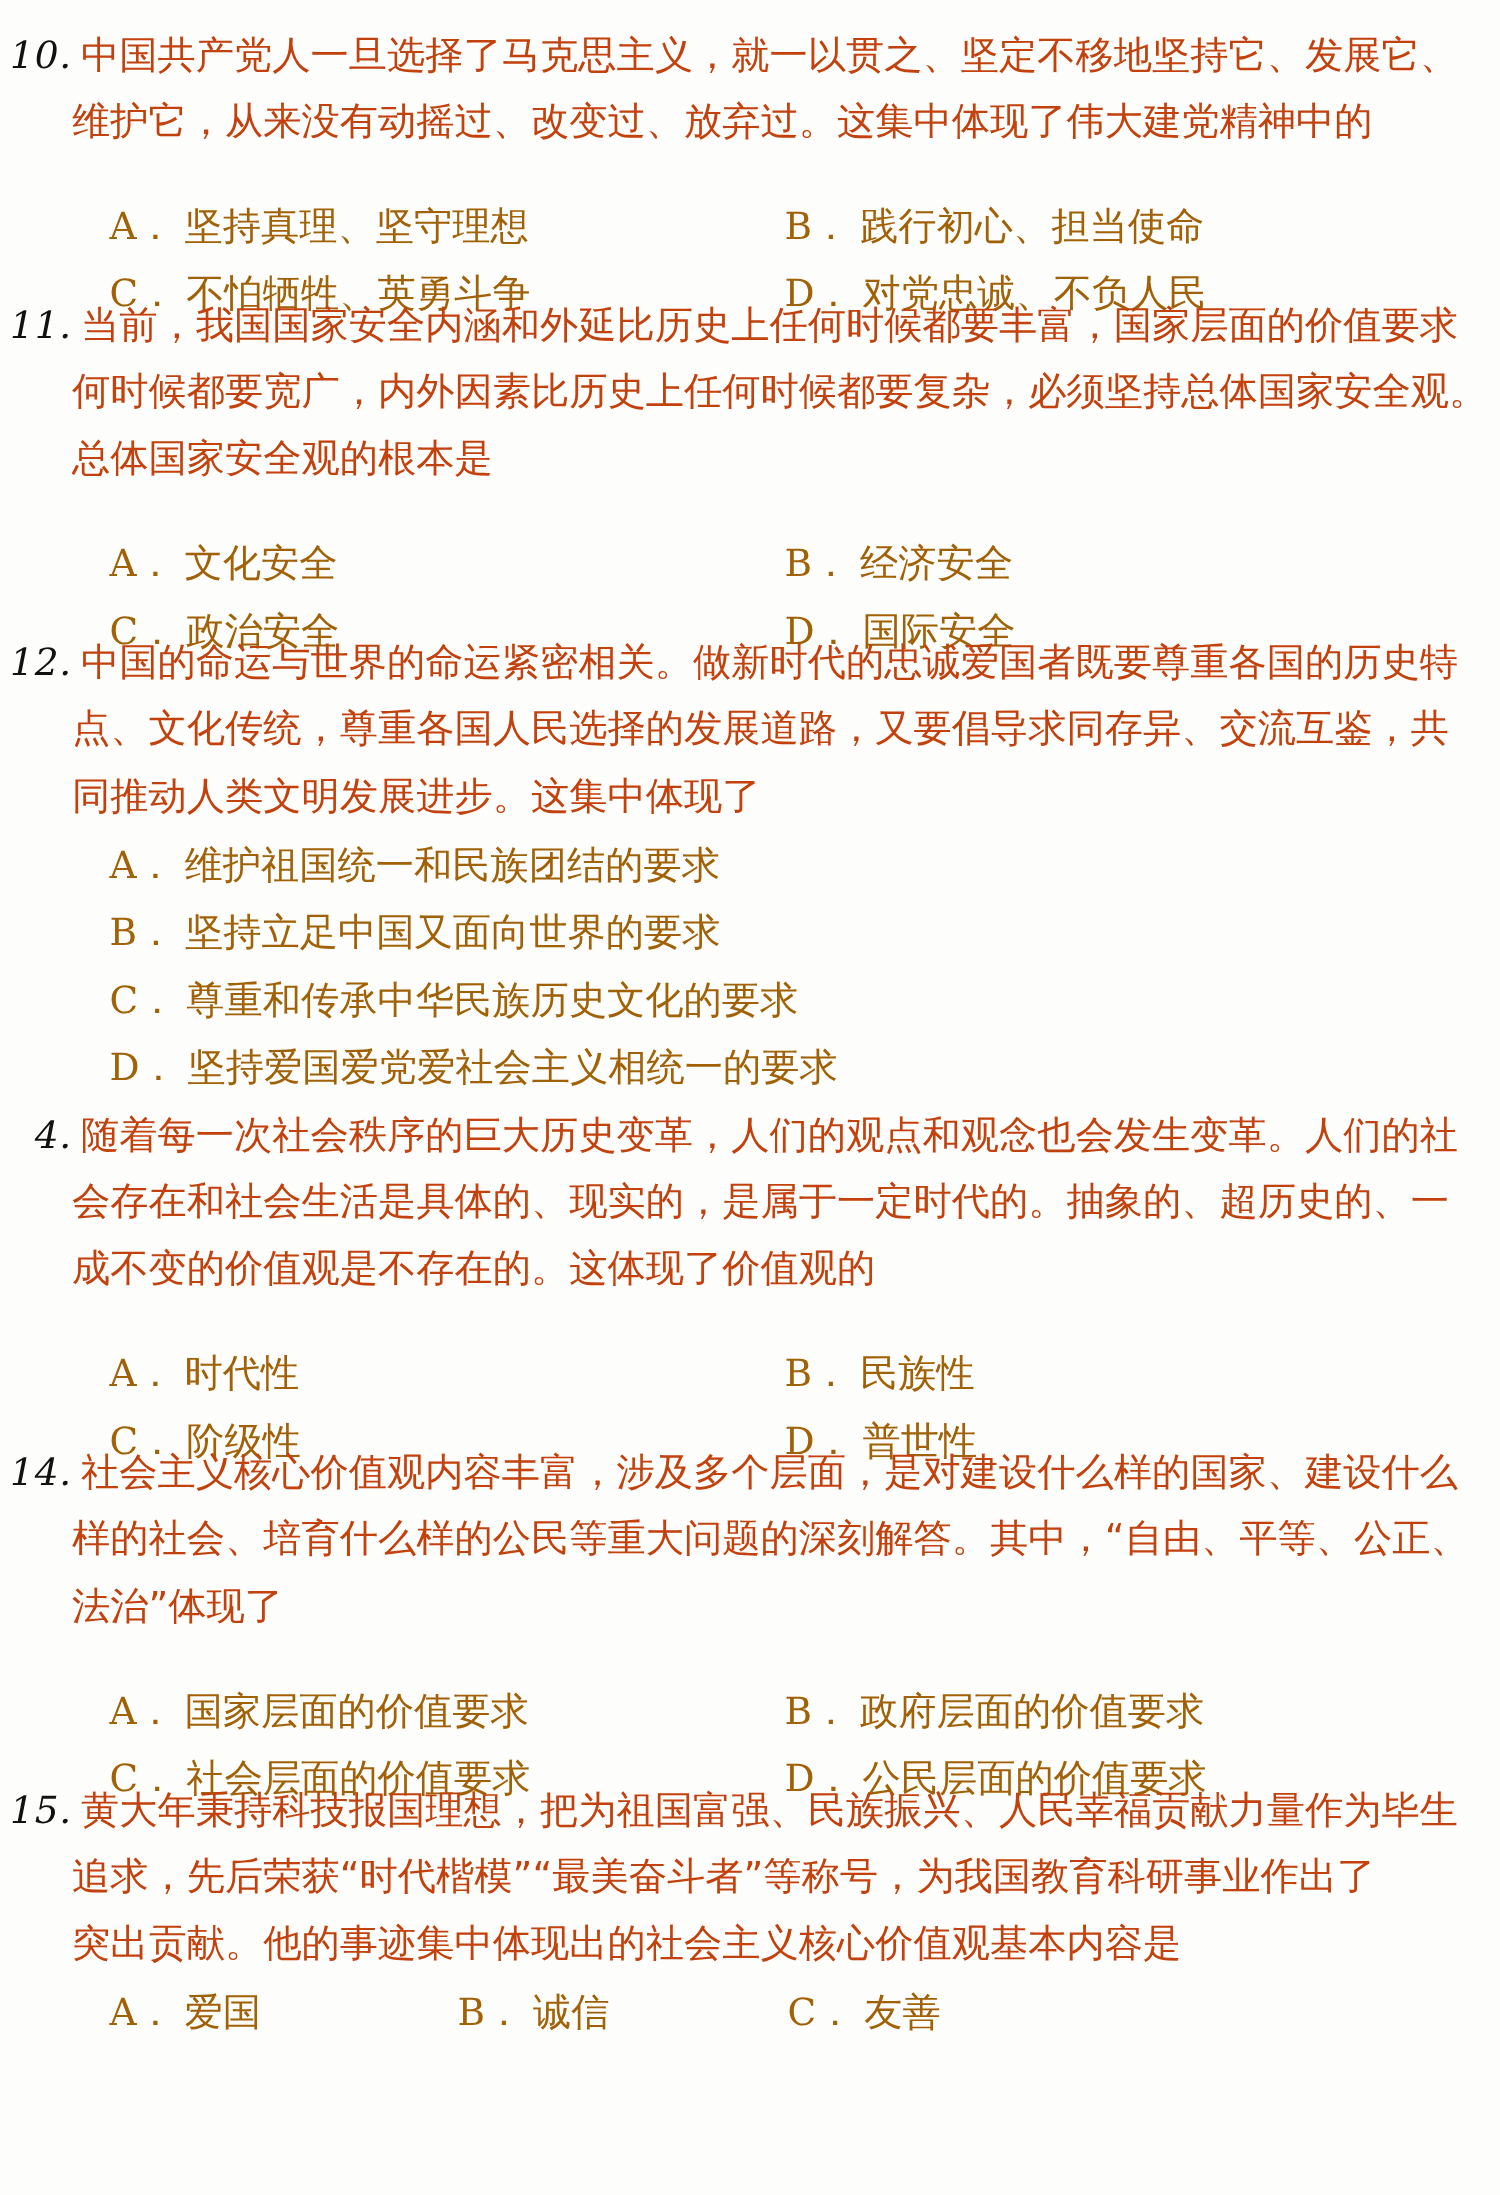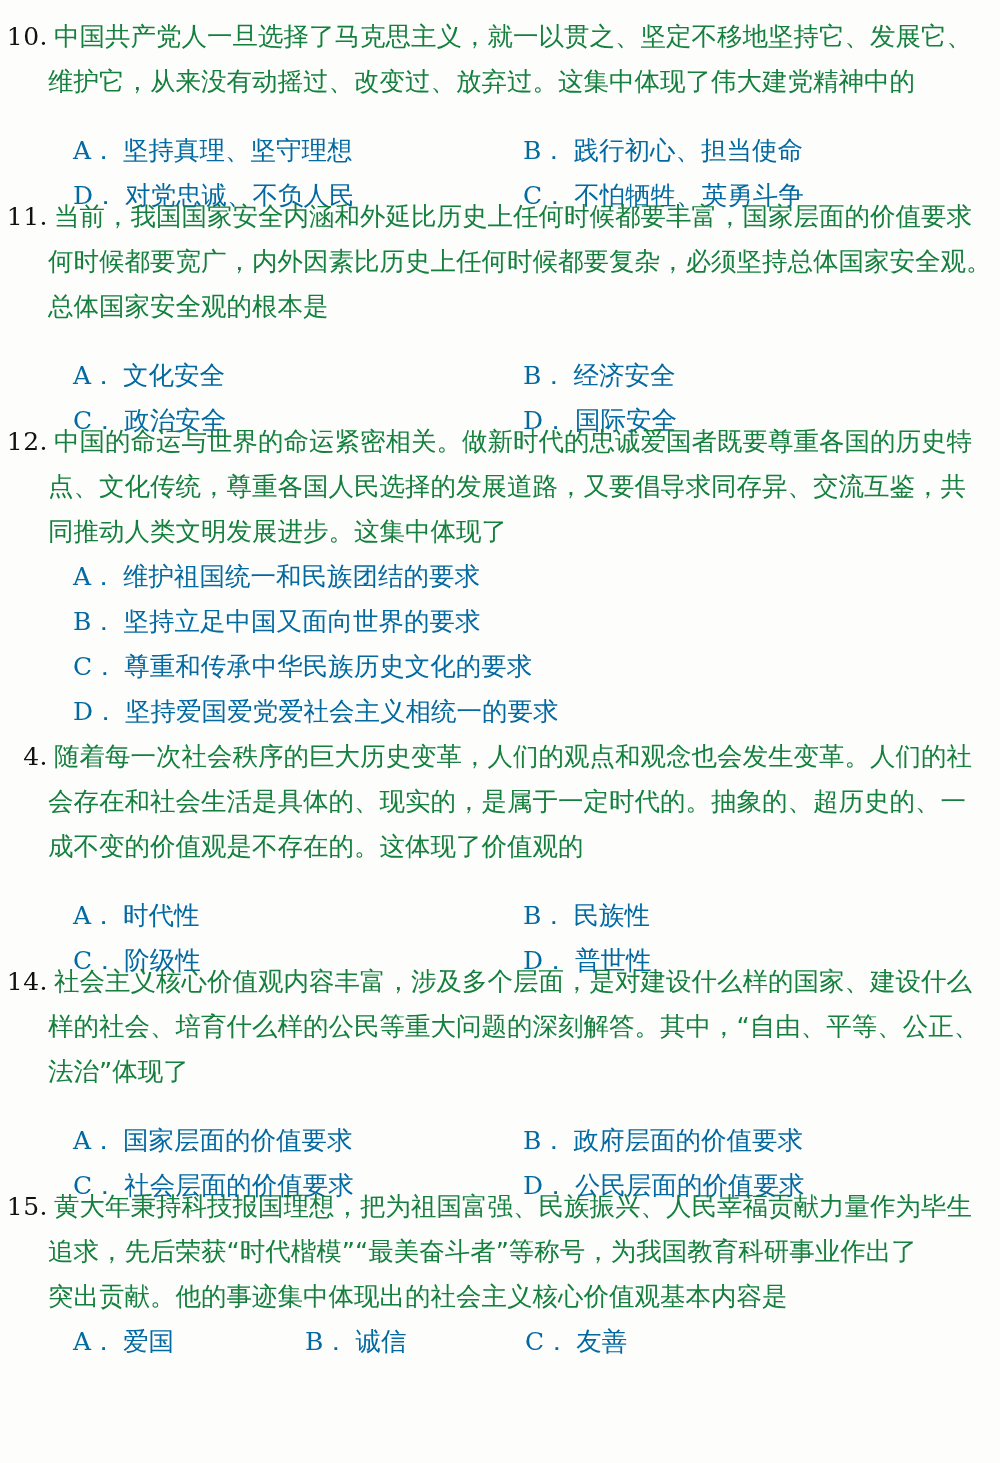--- a/index.html
+++ b/index.html
@@ -37,46 +37,47 @@
   }
   .q-num {
     width: 48px;
     min-width: 48px;
     text-align: right;
     padding-right: 6px;
     font-family: "DejaVu Serif", "Liberation Serif", serif;
     font-size: 25px;
     letter-spacing: 0.5px;
     color: #111;
+    font-style: italic;
   }
   .q-indent {
     width: 48px;
     min-width: 48px;
   }
   .q-text {
     font-family: "DejaVu Sans", "Liberation Sans", sans-serif;
     font-size: 25.5px;
-    color: #15803d;
+    color: #c2410c;
     letter-spacing: 0px;
     white-space: nowrap;
   }
   .opt-row {
     display: flex;
     height: 45px;
     line-height: 45px;
     align-items: baseline;
   }
   .opt-pad {
     width: 73px;
     min-width: 73px;
   }
   .opt {
     font-family: "DejaVu Sans", "Liberation Sans", sans-serif;
     font-size: 25.5px;
-    color: #0369a1;
+    color: #a16207;
     white-space: nowrap;
   }
   .opt .lbl {
     font-family: "DejaVu Serif", "Liberation Serif", serif;
     font-size: 25px;
     padding-right: 7px;
   }
   
   .col-a { width: 450px; min-width: 450px; }
   .col-b { width: 450px; min-width: 450px; margin-top: 24px; }
@@ -102,22 +103,22 @@
       <span class="q-indent"></span>
       <span class="q-text">维护它，从来没有动摇过、改变过、放弃过。这集中体现了伟大建党精神中的</span>
     </div>
     <div class="opt-row">
       <span class="opt-pad"></span>
       <span class="opt col-a"><span class="lbl">A．</span><span>坚持真理、坚守理想</span></span>
       <span class="opt col-b"><span class="lbl">B．</span><span>践行初心、担当使命</span></span>
     </div>
     <div class="opt-row">
       <span class="opt-pad"></span>
+      <span class="opt col-a"><span class="lbl">C．</span><span>不怕牺牲、英勇斗争</span></span>
       <span class="opt col-b"><span class="lbl">D．</span><span>对党忠诚、不负人民</span></span>
-      <span class="opt col-a"><span class="lbl">C．</span><span>不怕牺牲、英勇斗争</span></span>
     </div>
   </div>
 
   <div class="question">
     <div class="q-line">
       <span class="q-num">11.</span>
       <span class="q-text">当前，我国国家安全内涵和外延比历史上任何时候都要丰富，国家层面的价值要求</span>
     </div>
     <div class="q-line">
       <span class="q-indent"></span>

